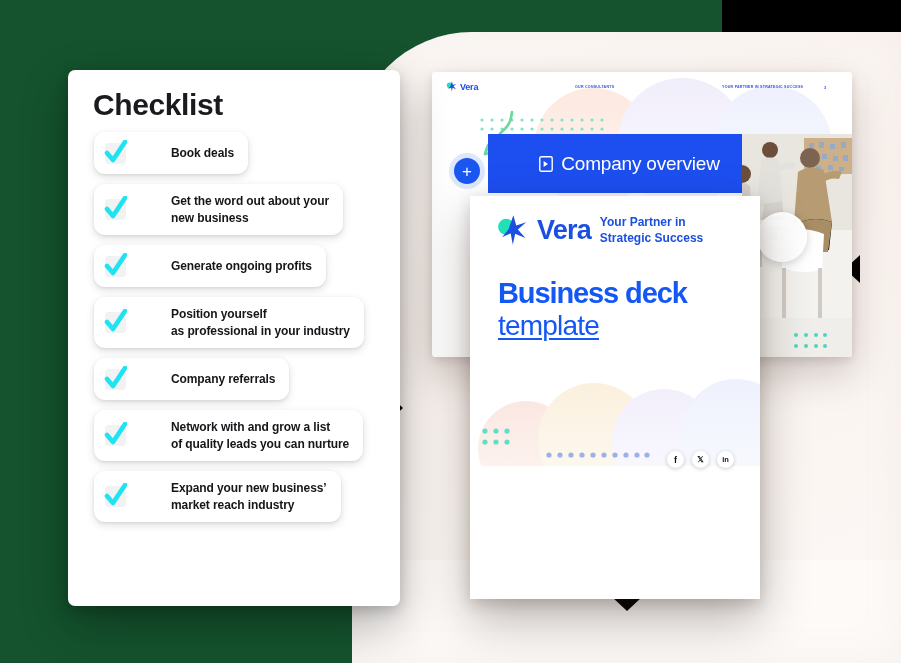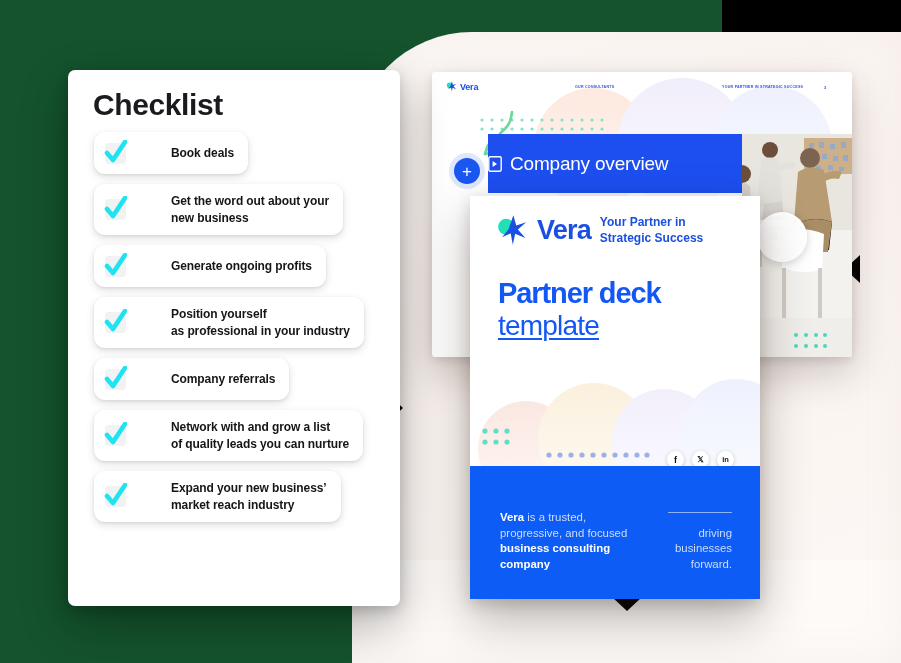--- a/index.html
+++ b/index.html
@@ -214,20 +214,21 @@
   }
   .overview-banner {
     position: absolute;
     left: 56px;
     top: 62px;
     width: 283px;
     height: 59px;
     background: #1d4ff0;
     display: flex;
     align-items: center;
+    justify-content: center;
     gap: 8px;
   }
   .overview-text {
     color: #ffffff;
     font-size: 19px;
     font-weight: 500;
     letter-spacing: -0.2px;
   }
   .slide-photo {
     position: absolute;
@@ -575,21 +576,21 @@
     <div class="fc-logo">
       <svg width="32" height="32" viewBox="0 0 24 24">
         <circle cx="7.6" cy="9.6" r="6.0" fill="#21e0b8"></circle>
         <path d="M13 1 L15.2 8.6 L22.6 6.2 L16.4 11.6 L22 18 L14.4 14.8 L12.6 23 L11 14.4 L4.6 17.4 L9.4 11.4 Z" fill="#1b4fe0"></path>
       </svg>
       <span class="fc-logo-name">Vera</span>
       <span class="fc-tagline">Your Partner in
 Strategic Success</span>
     </div>
 
-    <div class="fc-title">Partner deck</div>
+    <div class="fc-title">Business deck</div>
     <div class="fc-subtitle">template</div>
 
     <div class="fc-blobs">
       <div class="blob" style="left:8px;   top:30px; width:96px;  height:96px; background:linear-gradient(180deg,#fbe7e1,#fdf7f4);"></div>
       <div class="blob" style="left:68px;  top:12px; width:112px; height:112px; background:linear-gradient(180deg,#fbf0dd,#fdfaf4);"></div>
       <div class="blob" style="left:142px; top:18px; width:104px; height:104px; background:linear-gradient(180deg,#f2effb,#fbfaff);"></div>
       <div class="blob" style="left:212px; top:8px;  width:108px; height:108px; background:linear-gradient(180deg,#eef1fd,#fafbff);"></div>
     </div>
 
     <svg class="fc-dots-left" width="34" height="22" viewBox="0 0 34 22">
@@ -623,27 +624,20 @@
           <span>f</span>
         </div>
       <div class="soc">
           <span style="font-size:8px">𝕏</span>
         </div>
       <div class="soc">
           <span style="font-size:7.5px">in</span>
         </div>
     </div>
 
-    <div class="fc-footer">
-      <div class="fc-foot-rule"></div>
-      <div class="fc-foot-text"><b>Vera</b><span> is a trusted,</span> <span>progressive, and</span> <span>focused </span><b>business</b> <b>consulting company</b></div>
-      <div class="fc-foot-right">driving
-businesses
-forward.</div>
-    </div>
   </div>
 
   <div class="checklist-panel">
     <div class="checklist-title">Checklist</div>
     <div class="checklist-items">
   <div class="check-item">
     <span class="chk">
       <svg width="23" height="27" viewBox="0 0 23 27">
         <path d="M3 13 L9 20 L21 2" stroke="#1fe3f0" stroke-width="4.6" fill="none" stroke-linecap="round" stroke-linejoin="round"></path>
       </svg>

